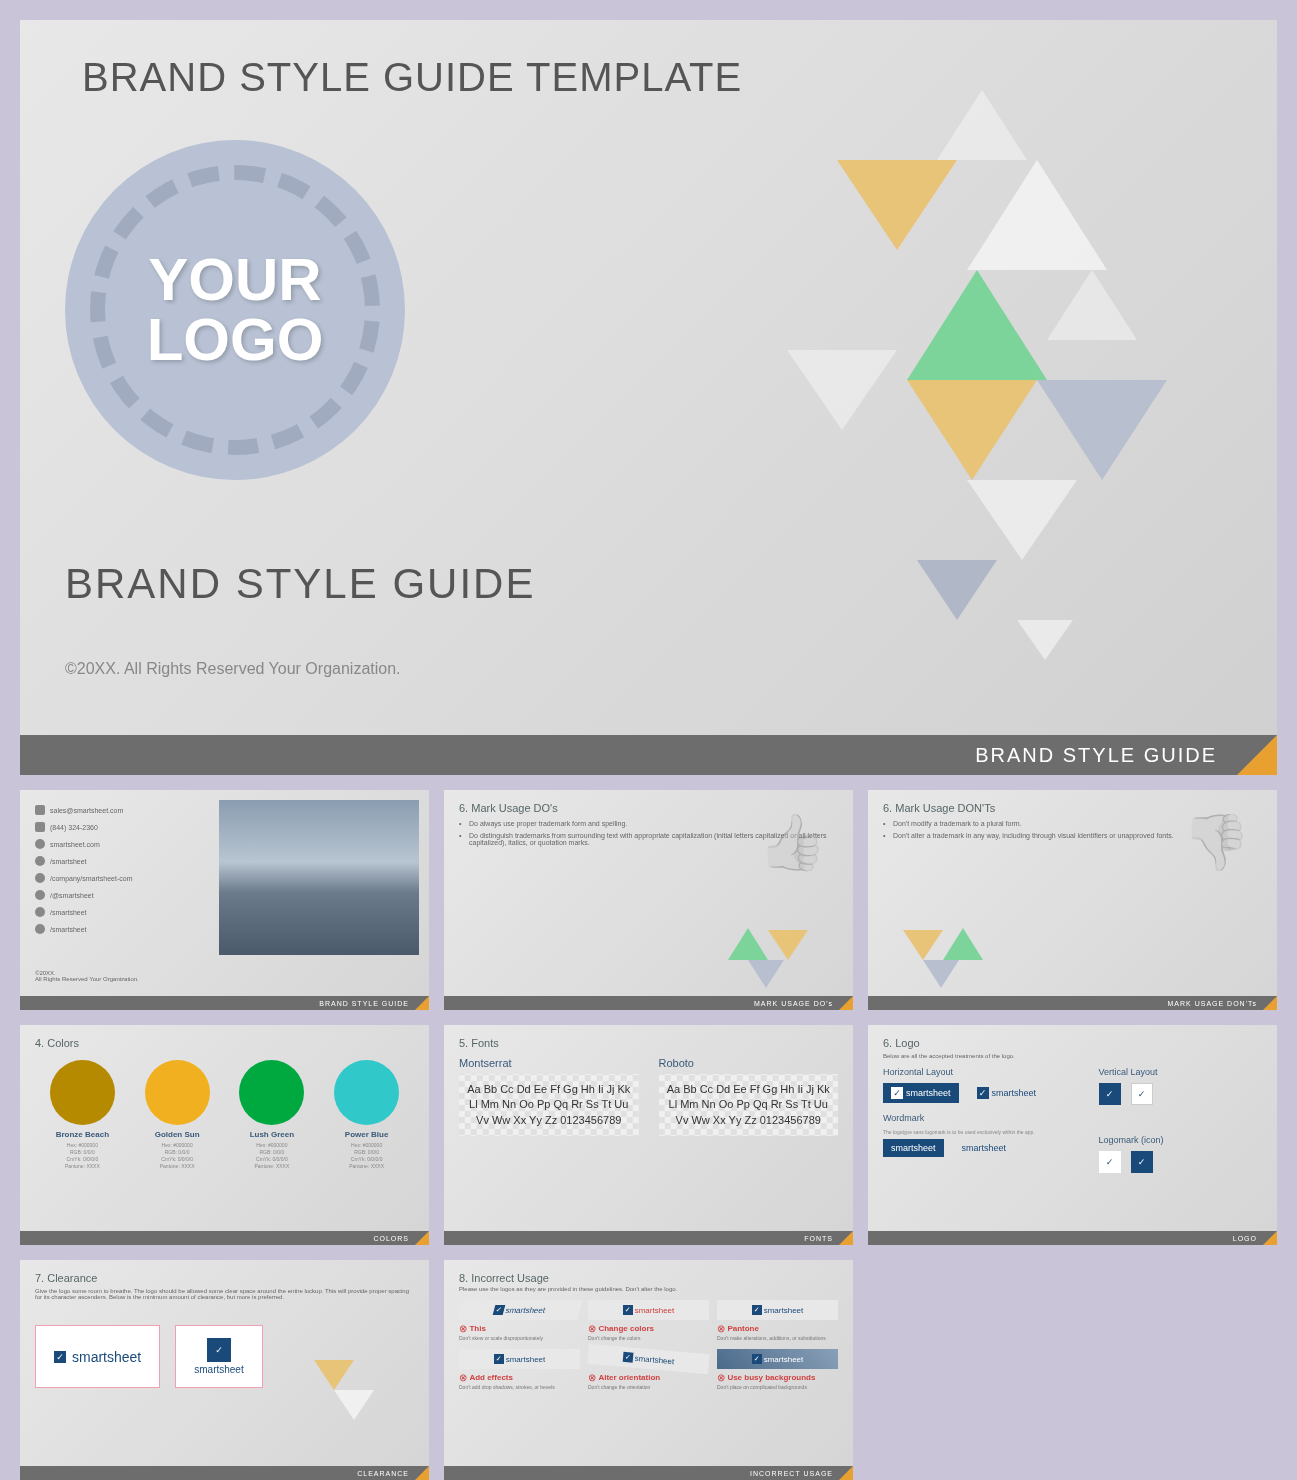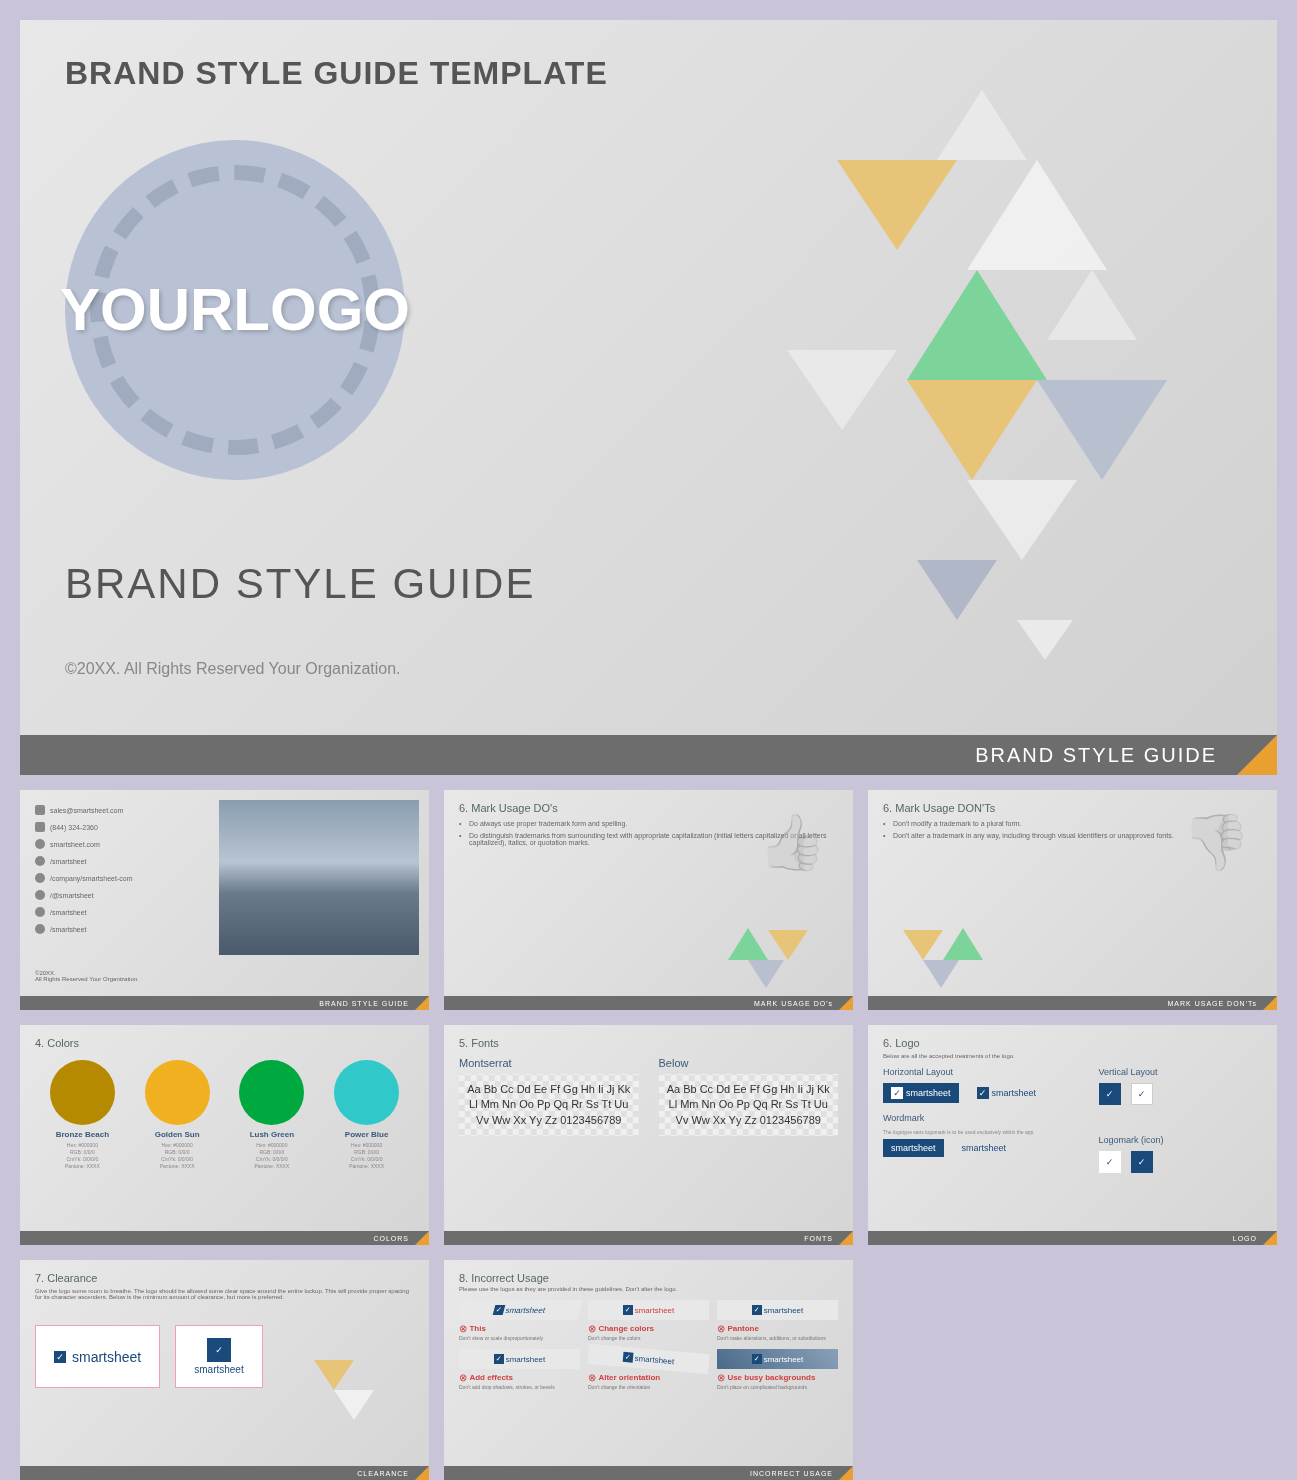--- a/index.html
+++ b/index.html
@@ -1,19 +1,19 @@
 <!DOCTYPE html>
 <html><head>
 <meta charset="utf-8">
 <style>
 *{box-sizing:border-box;margin:0;padding:0}
 body{font-family:Arial,Helvetica,sans-serif;background:#c9c4d8;width:1297px}
 .main-slide{width:1257px;height:755px;margin:20px auto 0;position:relative;background:linear-gradient(135deg,#e8e8e8 0%,#d0d0d0 100%);overflow:hidden}
-.main-title{position:absolute;top:35px;left:45px;font-size:32px;font-weight:bold;color:#555;letter-spacing:1px}
-.logo-circle{position:absolute;top:120px;left:45px;width:340px;height:340px;border-radius:50%;background:#b8c2d4;display:flex;align-items:center;justify-content:center;flex-direction:row}
+.main-title{position:absolute;top:35px;left:62px;font-size:40px;font-weight:normal;color:#555;letter-spacing:1px}
+.logo-circle{position:absolute;top:120px;left:45px;width:340px;height:340px;border-radius:50%;background:#b8c2d4;display:flex;align-items:center;justify-content:center;flex-direction:column}
 .logo-circle::before{content:"";position:absolute;width:260px;height:260px;border:15px dashed #a0abc0;border-radius:50%}
 .logo-text{font-size:60px;font-weight:bold;color:#fff;text-shadow:2px 2px 4px rgba(0,0,0,.2);text-align:center;line-height:1;z-index:1}
 .subtitle{position:absolute;top:540px;left:45px;font-size:42px;color:#555;letter-spacing:2px;font-weight:300}
 .copyright{position:absolute;top:640px;left:45px;font-size:16px;color:#888}
 .footer-bar{position:absolute;bottom:0;left:0;right:0;height:40px;background:#6d6d6d;display:flex;align-items:center;justify-content:flex-end;padding-right:60px}
 .footer-bar::after{content:"";position:absolute;right:0;bottom:0;width:0;height:0;border-style:solid;border-width:0 0 40px 40px;border-color:transparent transparent #e8a030 transparent}
 .footer-text{color:#fff;font-size:20px;letter-spacing:2px}
 .triangles{position:absolute;top:50px;right:60px;width:600px;height:600px}
 .tri{position:absolute;width:0;height:0;border-style:solid}
 .t1{top:20px;left:320px;border-width:0 45px 70px 45px;border-color:transparent transparent rgba(255,255,255,.4) transparent}
@@ -213,21 +213,21 @@
   </div>
 
   <div class="thumb">
     <div class="thumb-title">5. Fonts</div>
     <div class="fonts-box">
       <div class="font-col">
         <div class="font-name">Montserrat</div>
         <div class="font-sample">Aa Bb Cc Dd Ee Ff Gg Hh Ii Jj Kk Ll Mm Nn Oo Pp Qq Rr Ss Tt Uu Vv Ww Xx Yy Zz 0123456789</div>
       </div>
       <div class="font-col">
-        <div class="font-name">Below</div>
+        <div class="font-name">Roboto</div>
         <div class="font-sample">Aa Bb Cc Dd Ee Ff Gg Hh Ii Jj Kk Ll Mm Nn Oo Pp Qq Rr Ss Tt Uu Vv Ww Xx Yy Zz 0123456789</div>
       </div>
     </div>
     <div class="thumb-footer">
         <span>FONTS</span>
       </div>
   </div>
 
   <div class="thumb">
     <div class="thumb-title">6. Logo</div>

